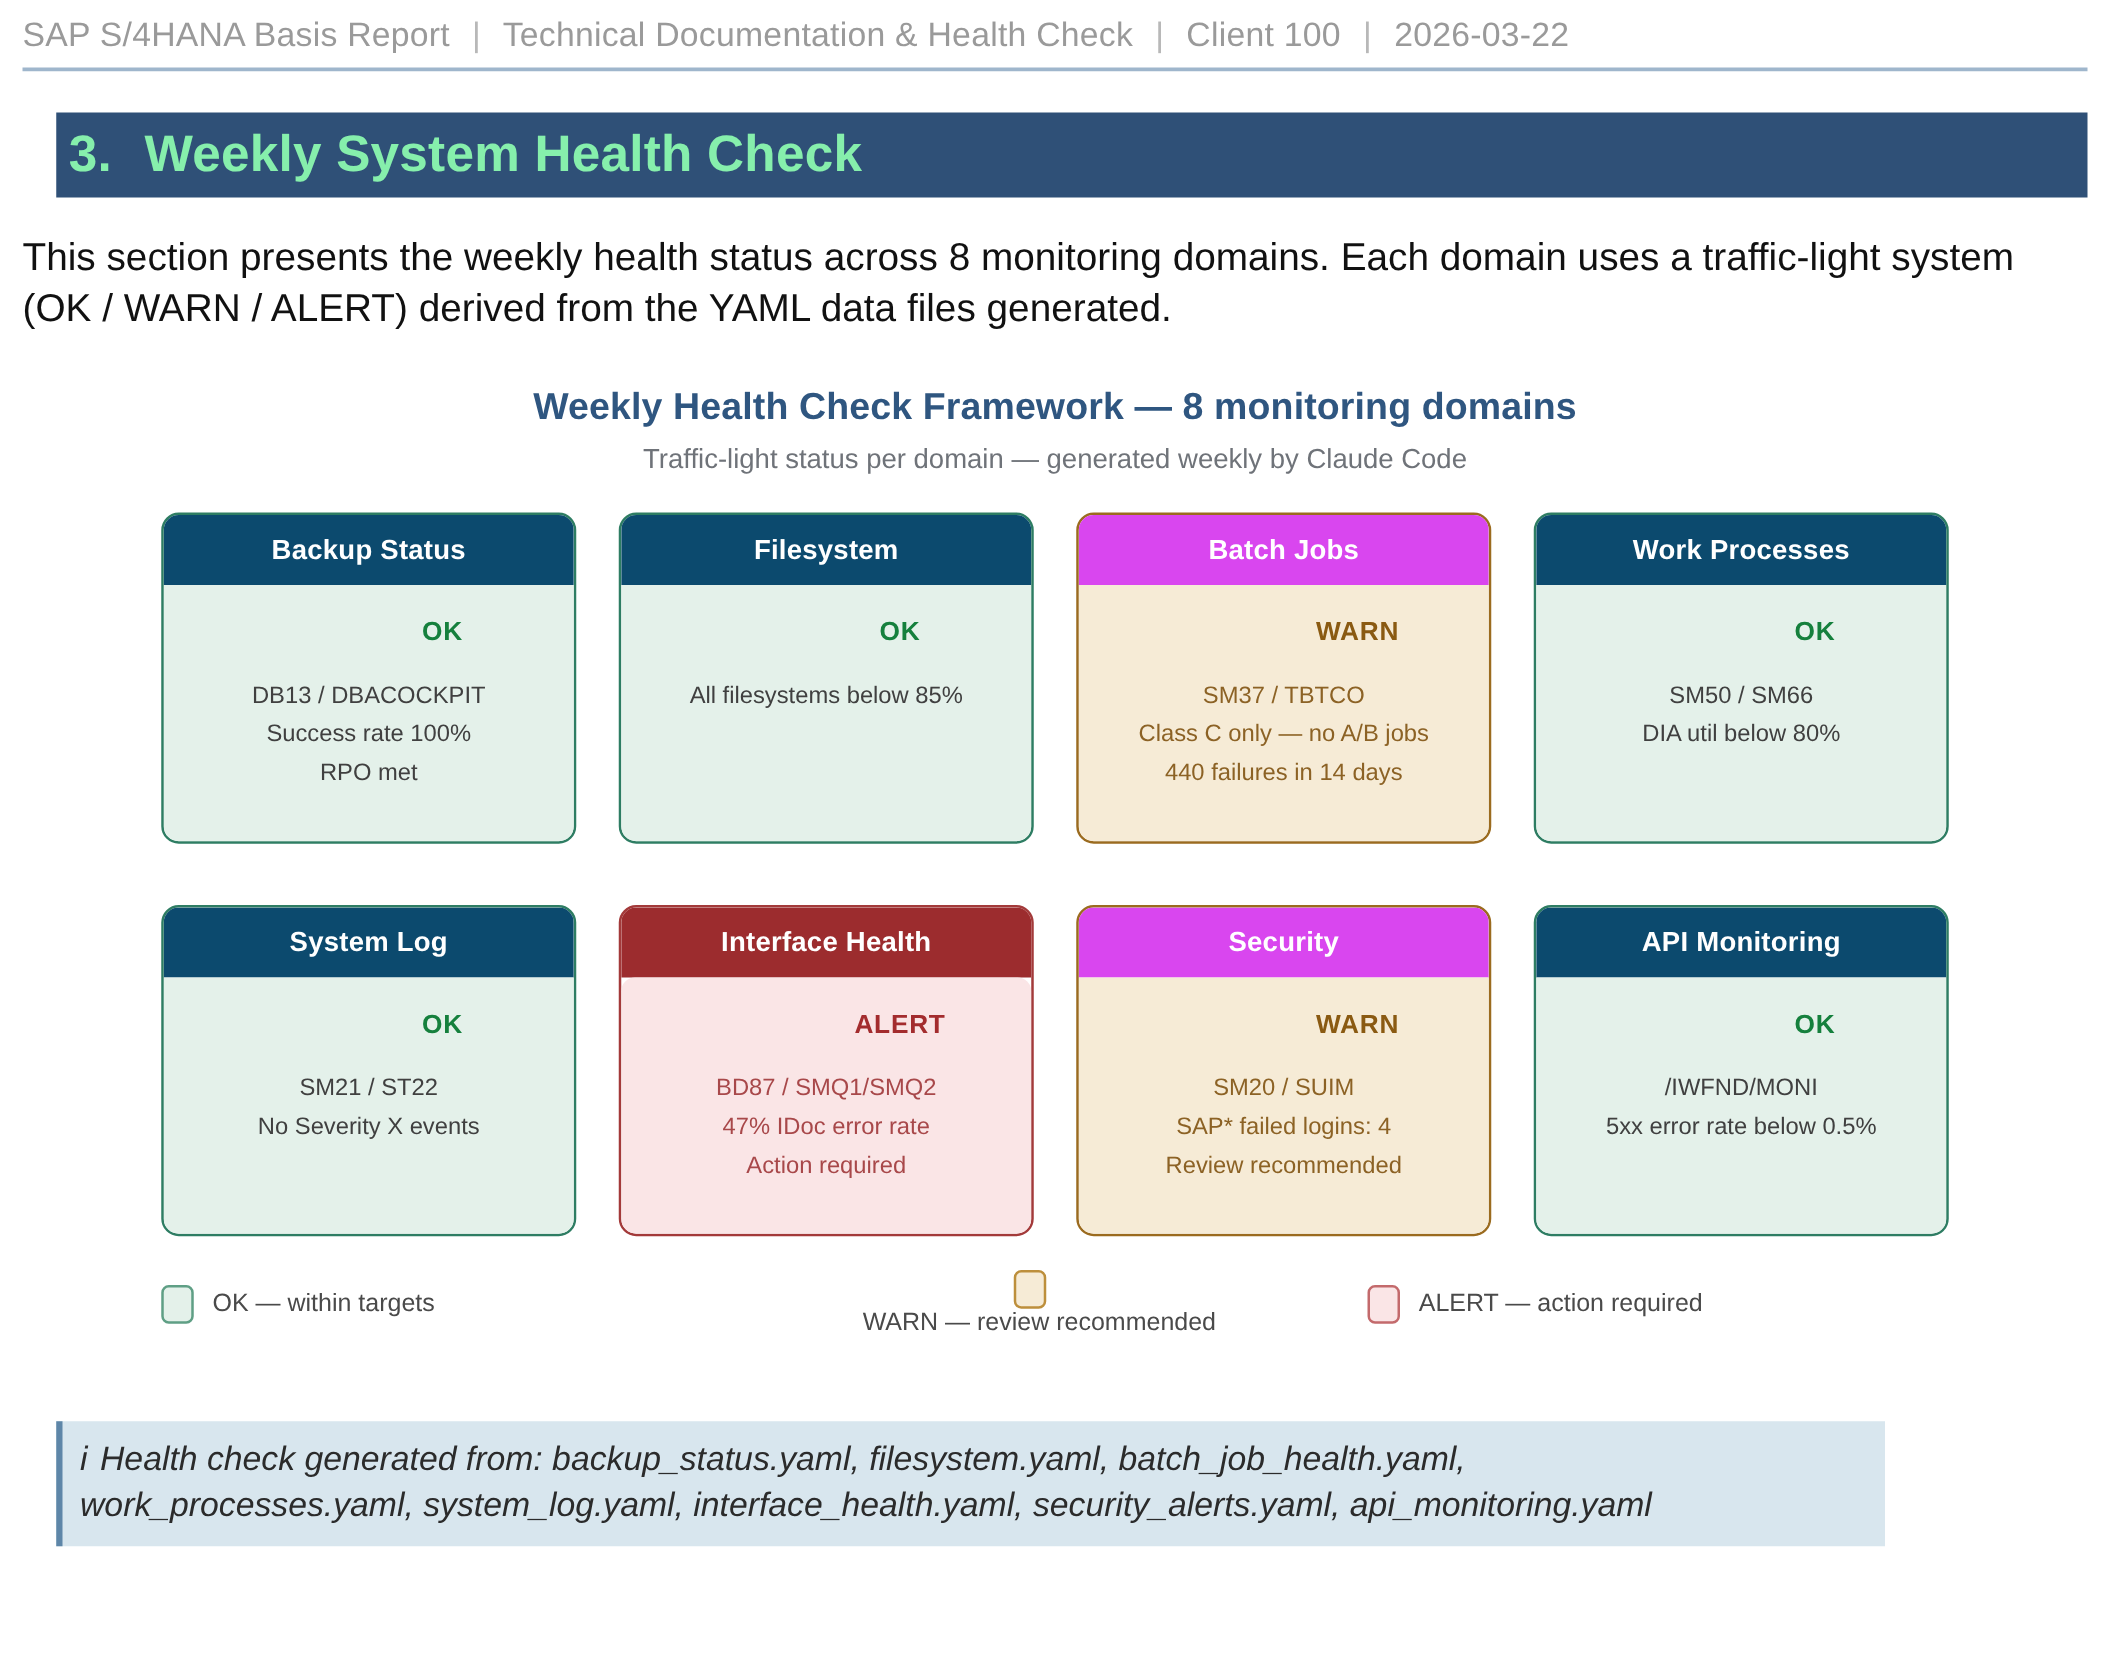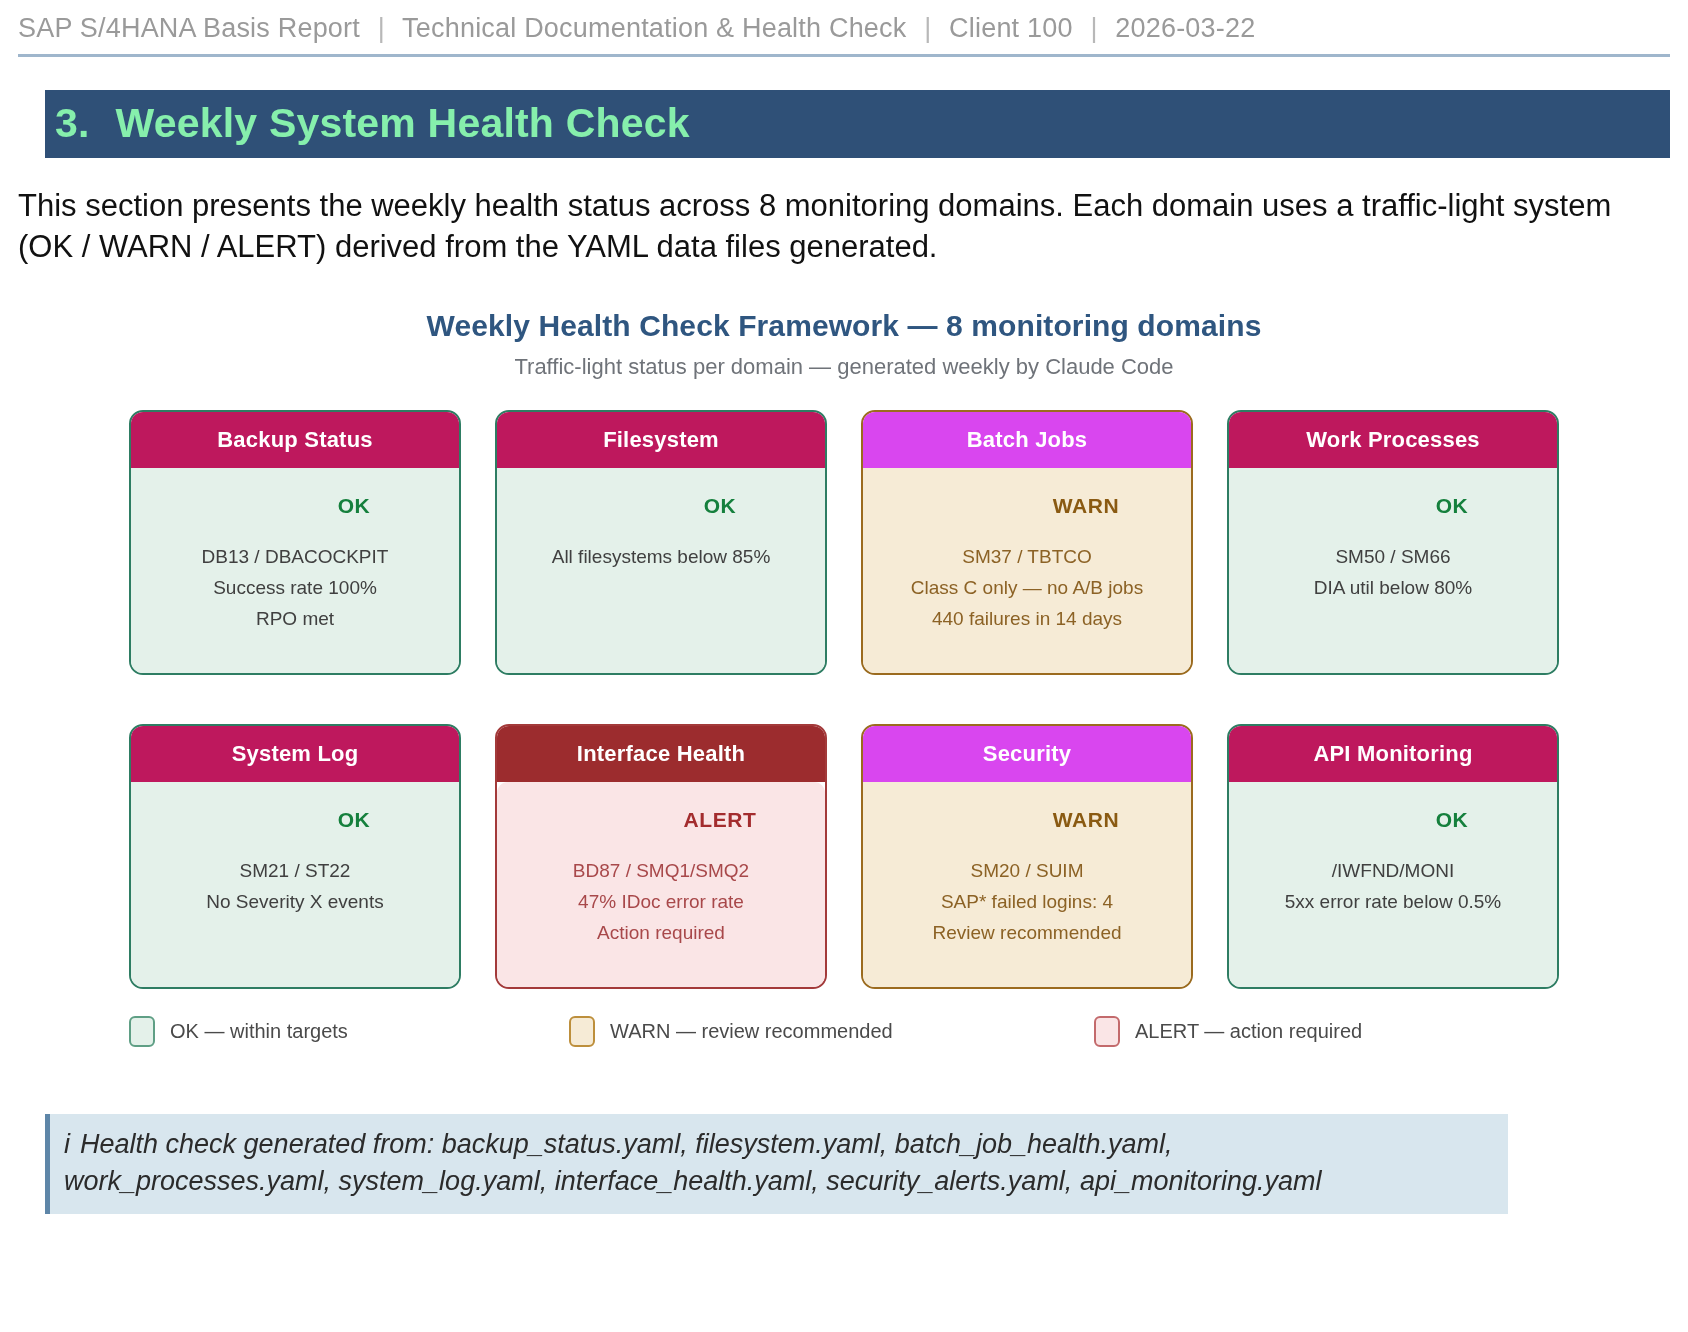--- a/index.html
+++ b/index.html
@@ -124,21 +124,21 @@
     text-align: center;
     font-size: 19px;
     line-height: 1.63;
   }
   .card-line.first {
     color: #4A4A4A;
   }
 
   
   .ok   { border-color: #2E7D63; }
-  .ok   .card-header { background: #be185d; }
+  .ok   .card-header { background: #0c4a6e; }
   .ok   .card-body   { background: #E4F1EA; }
   .ok   .card-status { color: #15803d; }
   .ok   .card-line   { color: #404040; }
 
   .warn { border-color: #9B6B1F; }
   .warn .card-header { background: #d946ef; }
   .warn .card-body   { background: #F6EBD6; }
   .warn .card-status { color: #8A5A12; }
   .warn .card-line   { color: #8C6225; }
 
@@ -154,21 +154,21 @@
     margin: 27px auto 0 auto;
     display: flex;
     font-size: 20px;
     color: #4A4A4A;
   }
   .legend-item {
     display: flex;
     align-items: center;
   }
   .legend-item.i0 { width: 440px; }
-  .legend-item.i1 { width: 525px; }
+  .legend-item.i1 { width: 525px; flex-direction: column; }
   .legend-swatch {
     width: 22px;
     height: 27px;
     border-radius: 6px;
     border: 2px solid;
     margin-right: 15px;
     flex: none;
   }
   .sw-ok    { background: #E4F1EA; border-color: #5F9F85; }
   .sw-warn  { background: #F6EBD6; border-color: #BD8F3C; }

